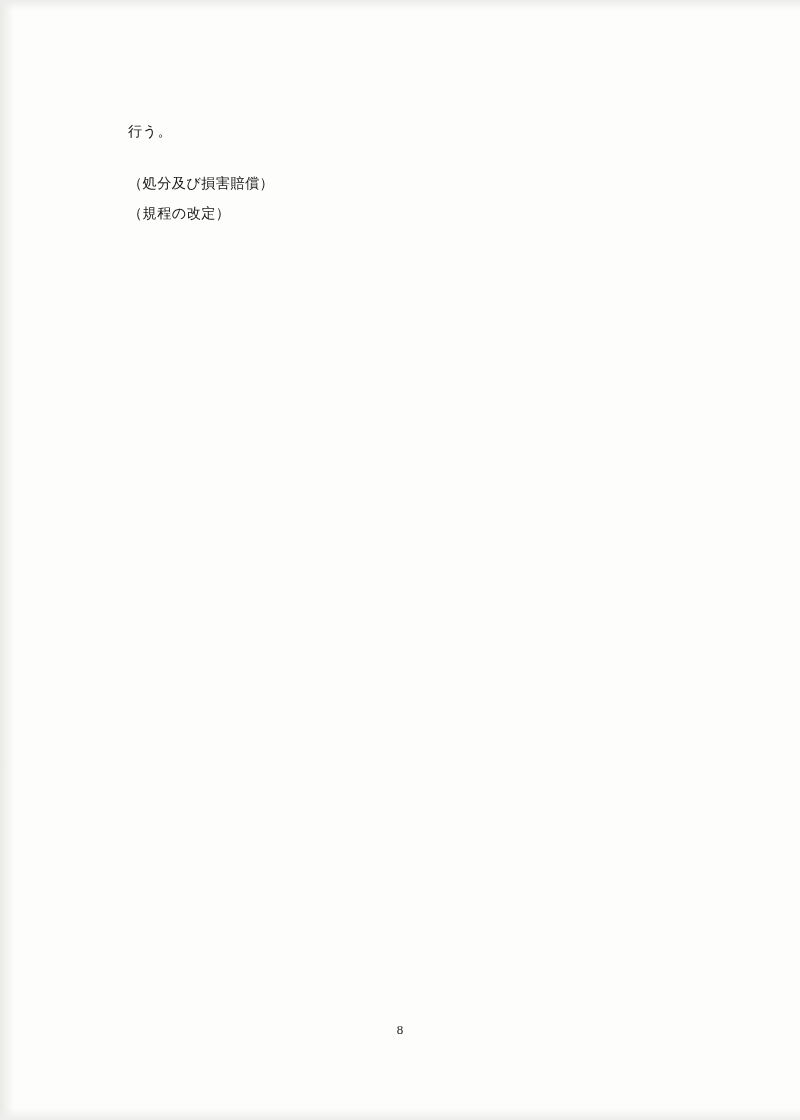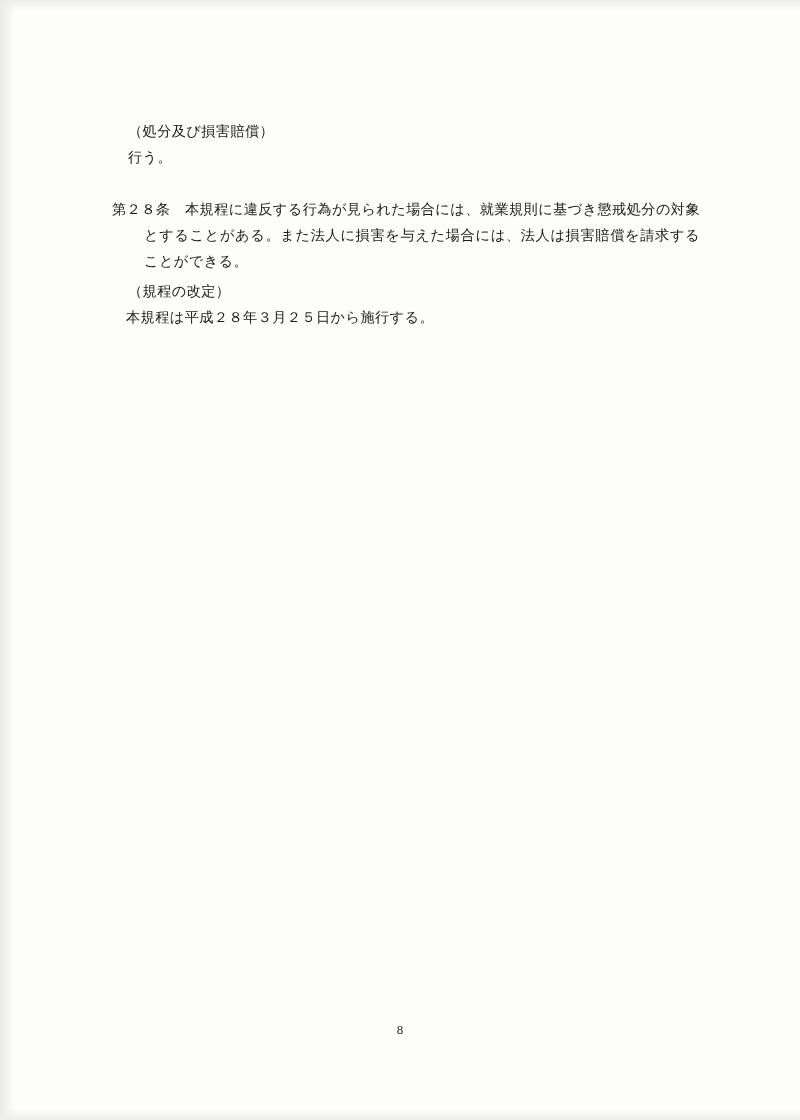--- a/index.html
+++ b/index.html
@@ -91,30 +91,28 @@
 </head>
 <body>
 
 <div class="page">
   <div class="scan-edge-left"></div>
   <div class="scan-edge-top"></div>
   <div class="scan-edge-bottom"></div>
 
   <div class="content">
 
+    <p class="para indent-1 block">行う。</p>
+
     <p class="para indent-1">（処分及び損害賠償）</p>
 
-    <p class="para indent-1 block">行う。</p>
-
-    <p class="para hang"><span>第２８条</span>　<span>本規程に違反する行為が見られた場合には、就業規則に基づき懲戒処分の対象とすることがある。また法人に損害を与えた場合には、法人は損害賠償を請求することができる。</span></p>
 
     <div class="spacer-sm"></div>
 
     <p class="para indent-1 gap-before">（規程の改定）</p>
 
 
 
-    <p class="para supplementary-body">本規程は平成２８年３月２５日から施行する。</p>
 
   </div>
 
   <div class="page-number">8</div>
 </div>
 
 </body></html>

